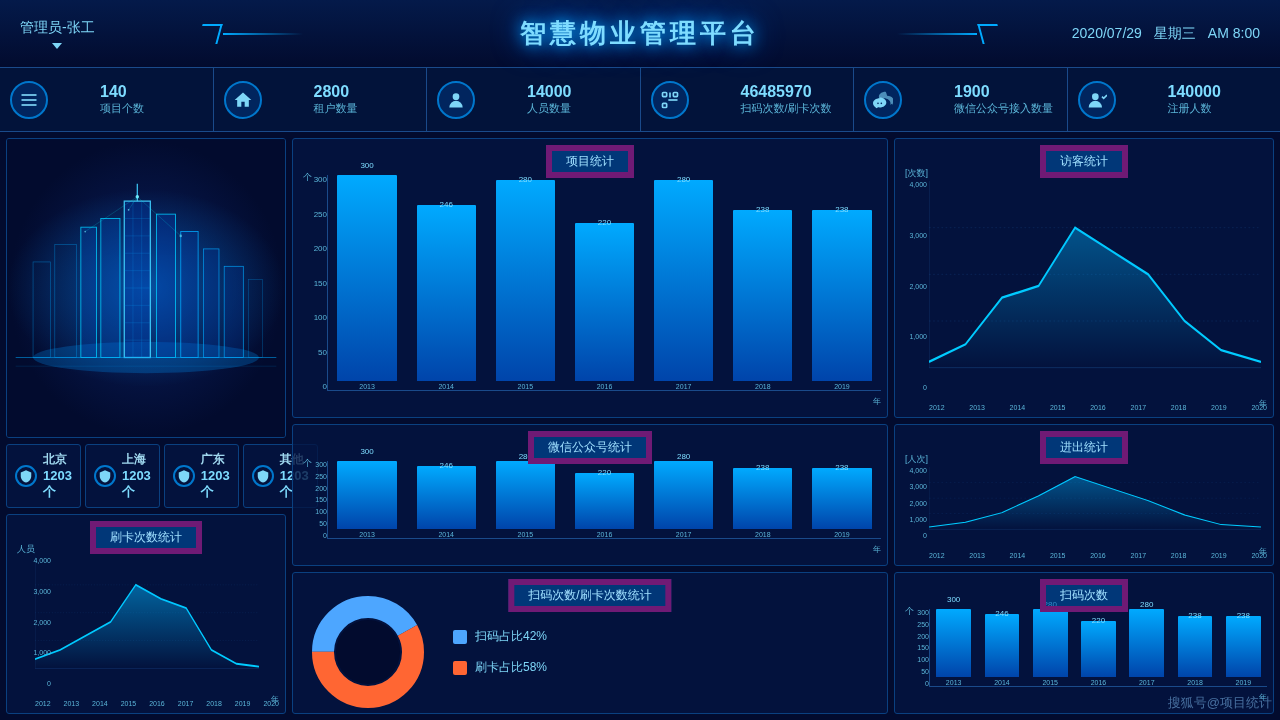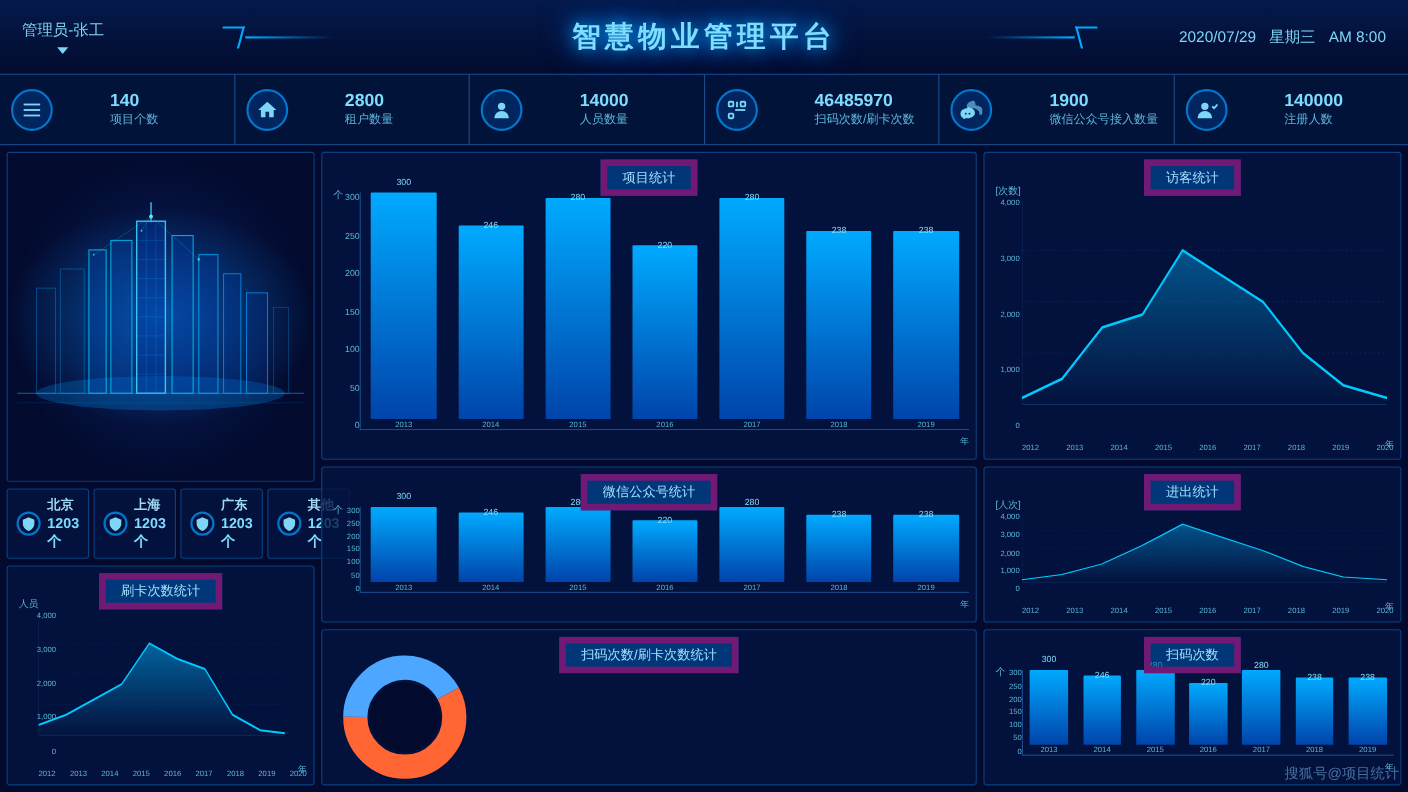--- a/index.html
+++ b/index.html
@@ -612,20 +612,30 @@
 
             <circle cx="65" cy="65" r="45" fill="none" stroke="#0a2050" stroke-width="22"></circle>
 
             <circle cx="65" cy="65" r="45" fill="none" stroke="#4da6ff" stroke-width="22" stroke-dasharray="118.7 164" stroke-dashoffset="70.7" transform="rotate(-90 65 65)"></circle>
 
             <circle cx="65" cy="65" r="45" fill="none" stroke="#ff6633" stroke-width="22" stroke-dasharray="164 118.7" stroke-dashoffset="-48" transform="rotate(-90 65 65)"></circle>
 
             <circle cx="65" cy="65" r="32" fill="#020b2e"></circle>
           </svg>
         </div>
+        <div class="donut-legend">
+          <div class="legend-item">
+            <div class="legend-dot" style="background:#4da6ff;"></div>
+            <span>扫码占比42%</span>
+          </div>
+          <div class="legend-item">
+            <div class="legend-dot" style="background:#ff6633;"></div>
+            <span>刷卡占比58%</span>
+          </div>
+        </div>
       </div>
     </div>
   </div>
 
   <div style="display:flex;flex-direction:column;gap:6px;">
 
     <div class="panel" style="flex:1;position:relative;">
       <span class="panel-title">进出统计</span>
       <div style="position:absolute;top:28px;left:10px;right:6px;bottom:6px;">
         <span style="position:absolute;top:0;left:0;font-size:9px;color:#5bb5d8;">[人次]</span>

